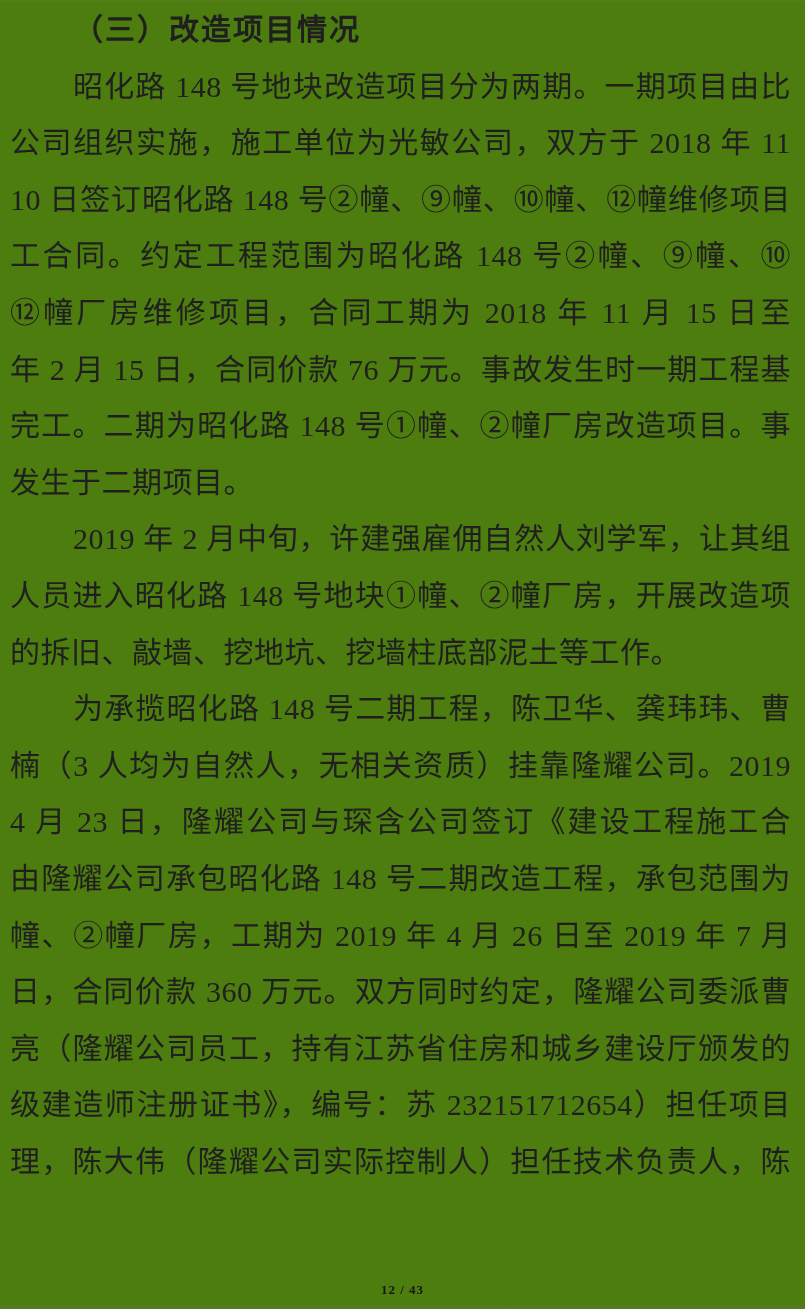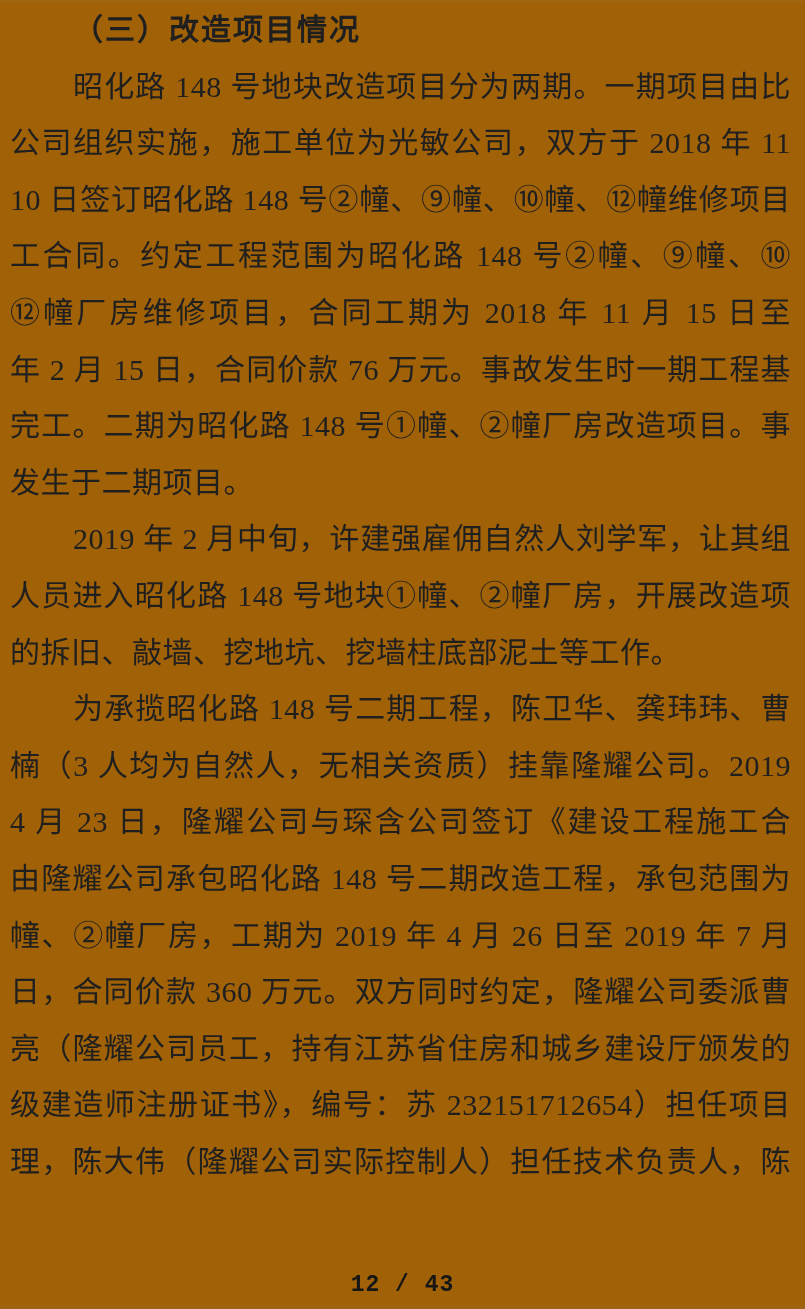--- a/index.html
+++ b/index.html
@@ -6,21 +6,21 @@
   html, body {
     margin: 0;
     padding: 0;
     background: #ffffff;
   }
   .page {
     position: relative;
     width: 805px;
     height: 1309px;
     margin: 0;
-    background: #a16207;
+    background: #4d7c0f;
     overflow: hidden;
     font-family: "Liberation Serif", "DejaVu Serif", serif;
     color: #1f1f1f;
   }
   .content {
     position: absolute;
     top: 2px;
     left: 10px;
     right: 14px;
   }
@@ -43,22 +43,22 @@
   .heading {
     font-weight: bold;
     letter-spacing: 2px;
   }
   .footer {
     position: absolute;
     bottom: 11px;
     left: 0;
     width: 100%;
     text-align: center;
-    font-family: Liberation Mono, monospace;
-    font-size: 23px;
+    font-family: Liberation Serif, serif;
+    font-size: 13px;
     font-weight: 600;
     letter-spacing: 1px;
     color: #161616;
   }
   .edge-shade-bottom {
     position: absolute;
     left: 0; right: 0; bottom: 0;
     height: 5px;
     background: linear-gradient(to bottom, rgba(120,120,120,0) 0%, rgba(120,120,120,0.18) 100%);
     pointer-events: none;

